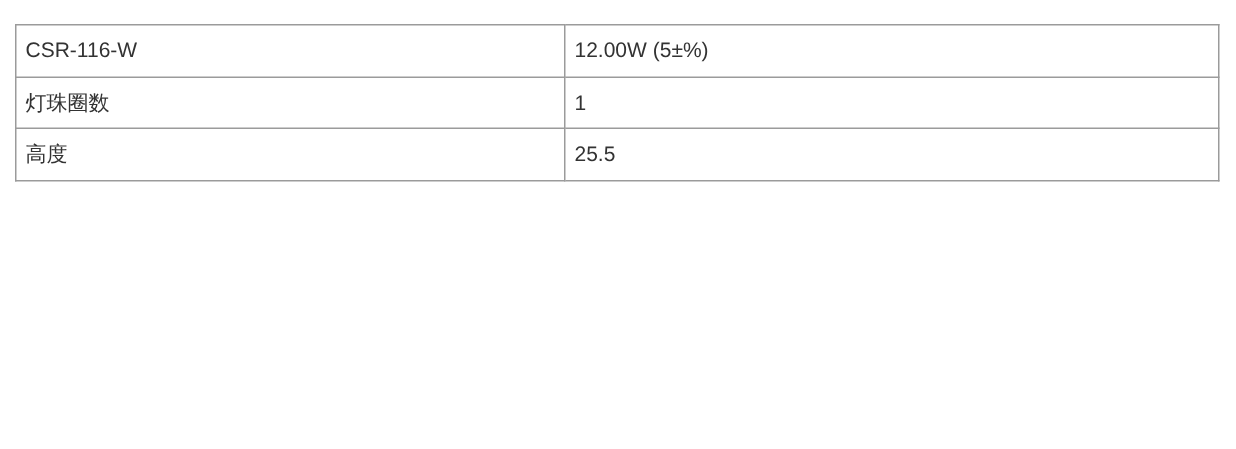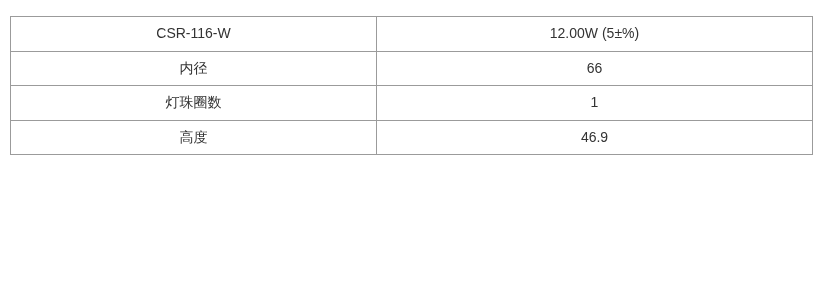--- a/index.html
+++ b/index.html
@@ -24,21 +24,21 @@
     border-collapse: collapse;
     width: 802px;
     table-layout: fixed;
   }
   table.spec-table col.c-label { width: 366px; }
   table.spec-table col.c-value { width: 436px; }
   table.spec-table td {
     border: 1px solid #9b9b9b;
     height: 33.5px;
     padding: 0 6px;
-    text-align: center;
+    text-align: left;
     vertical-align: middle;
     font-size: 14px;
     line-height: 1.2;
     color: #333333;
     white-space: nowrap;
     overflow: hidden;
   }
 </style>
 </head>
 <body>
@@ -48,26 +48,22 @@
     <colgroup>
       <col class="c-label">
       <col class="c-value">
     </colgroup>
     <tbody>
       <tr>
         <td>CSR-116-W</td>
         <td>12.00W (5±%)</td>
       </tr>
       <tr>
-        <td>内径</td>
-        <td>66</td>
-      </tr>
-      <tr>
         <td>灯珠圈数</td>
         <td>1</td>
       </tr>
       <tr>
         <td>高度</td>
-        <td>46.9</td>
+        <td>25.5</td>
       </tr>
     </tbody>
   </table>
 </div>
 
 </body></html>

